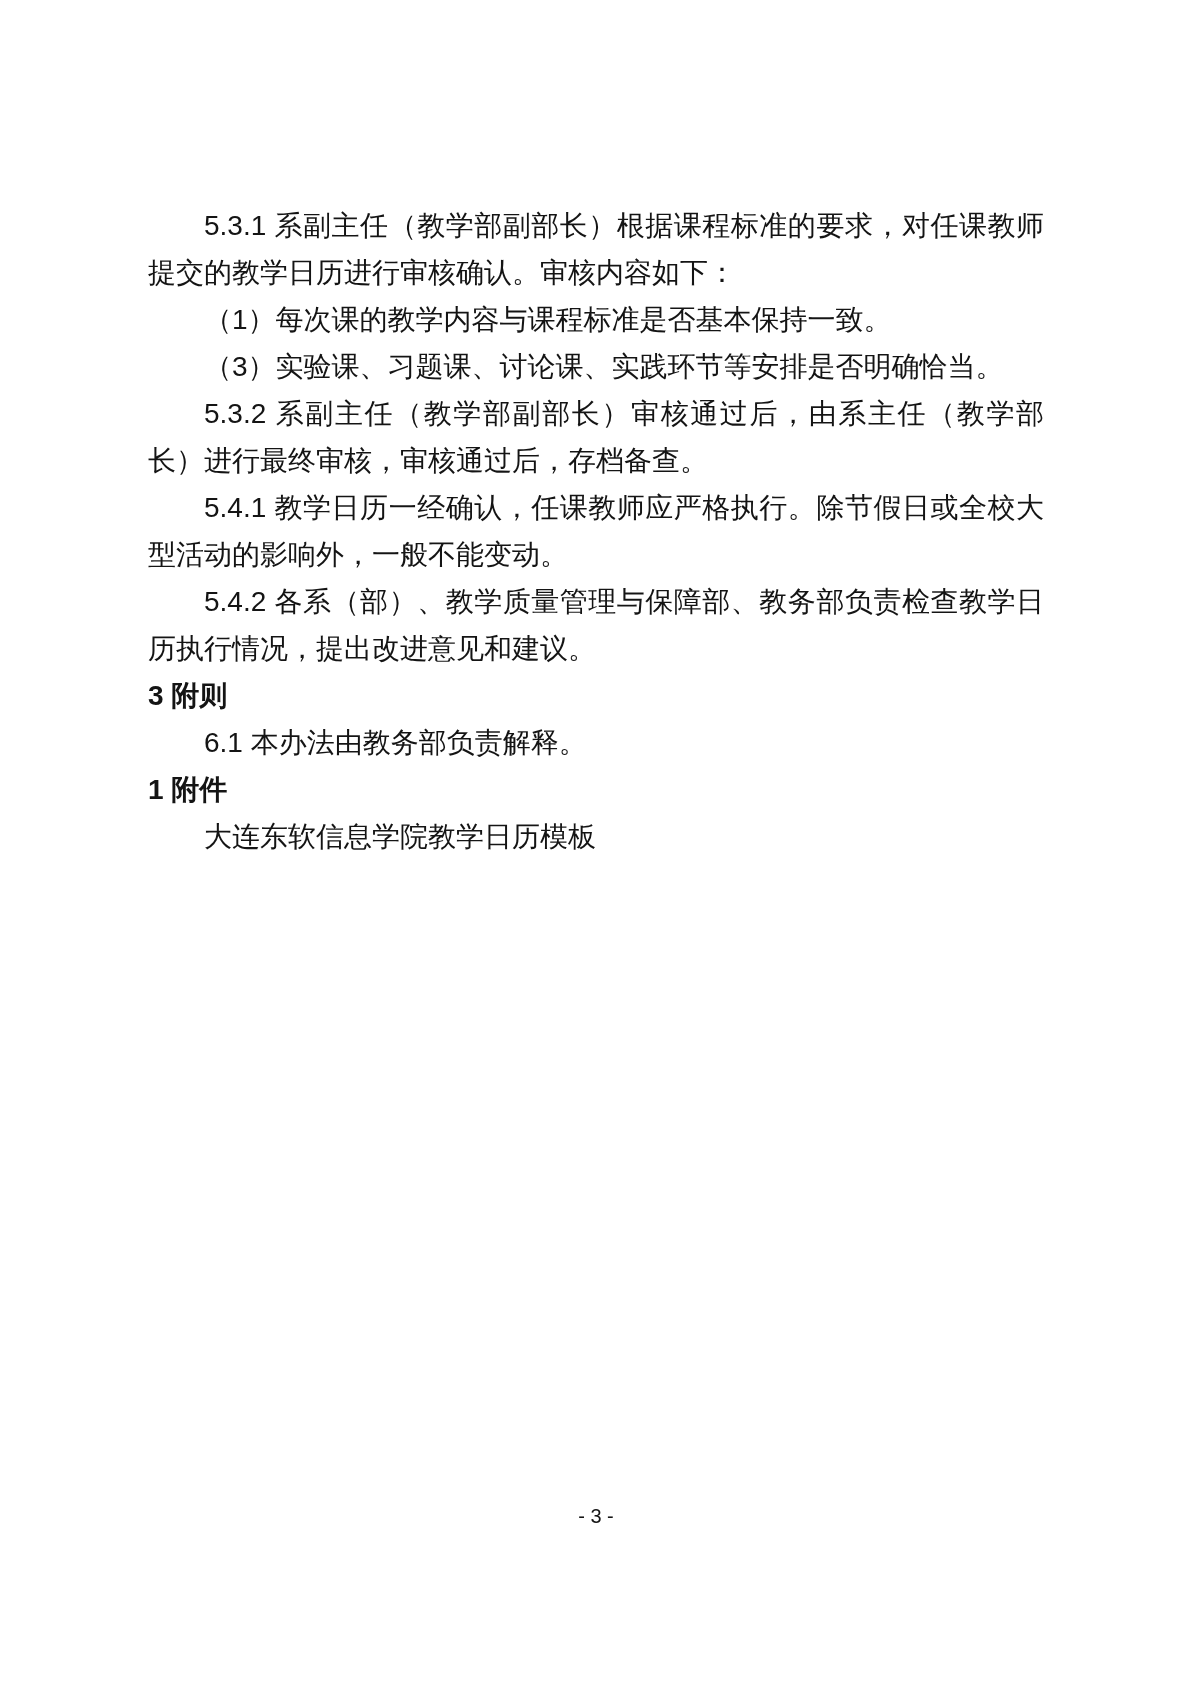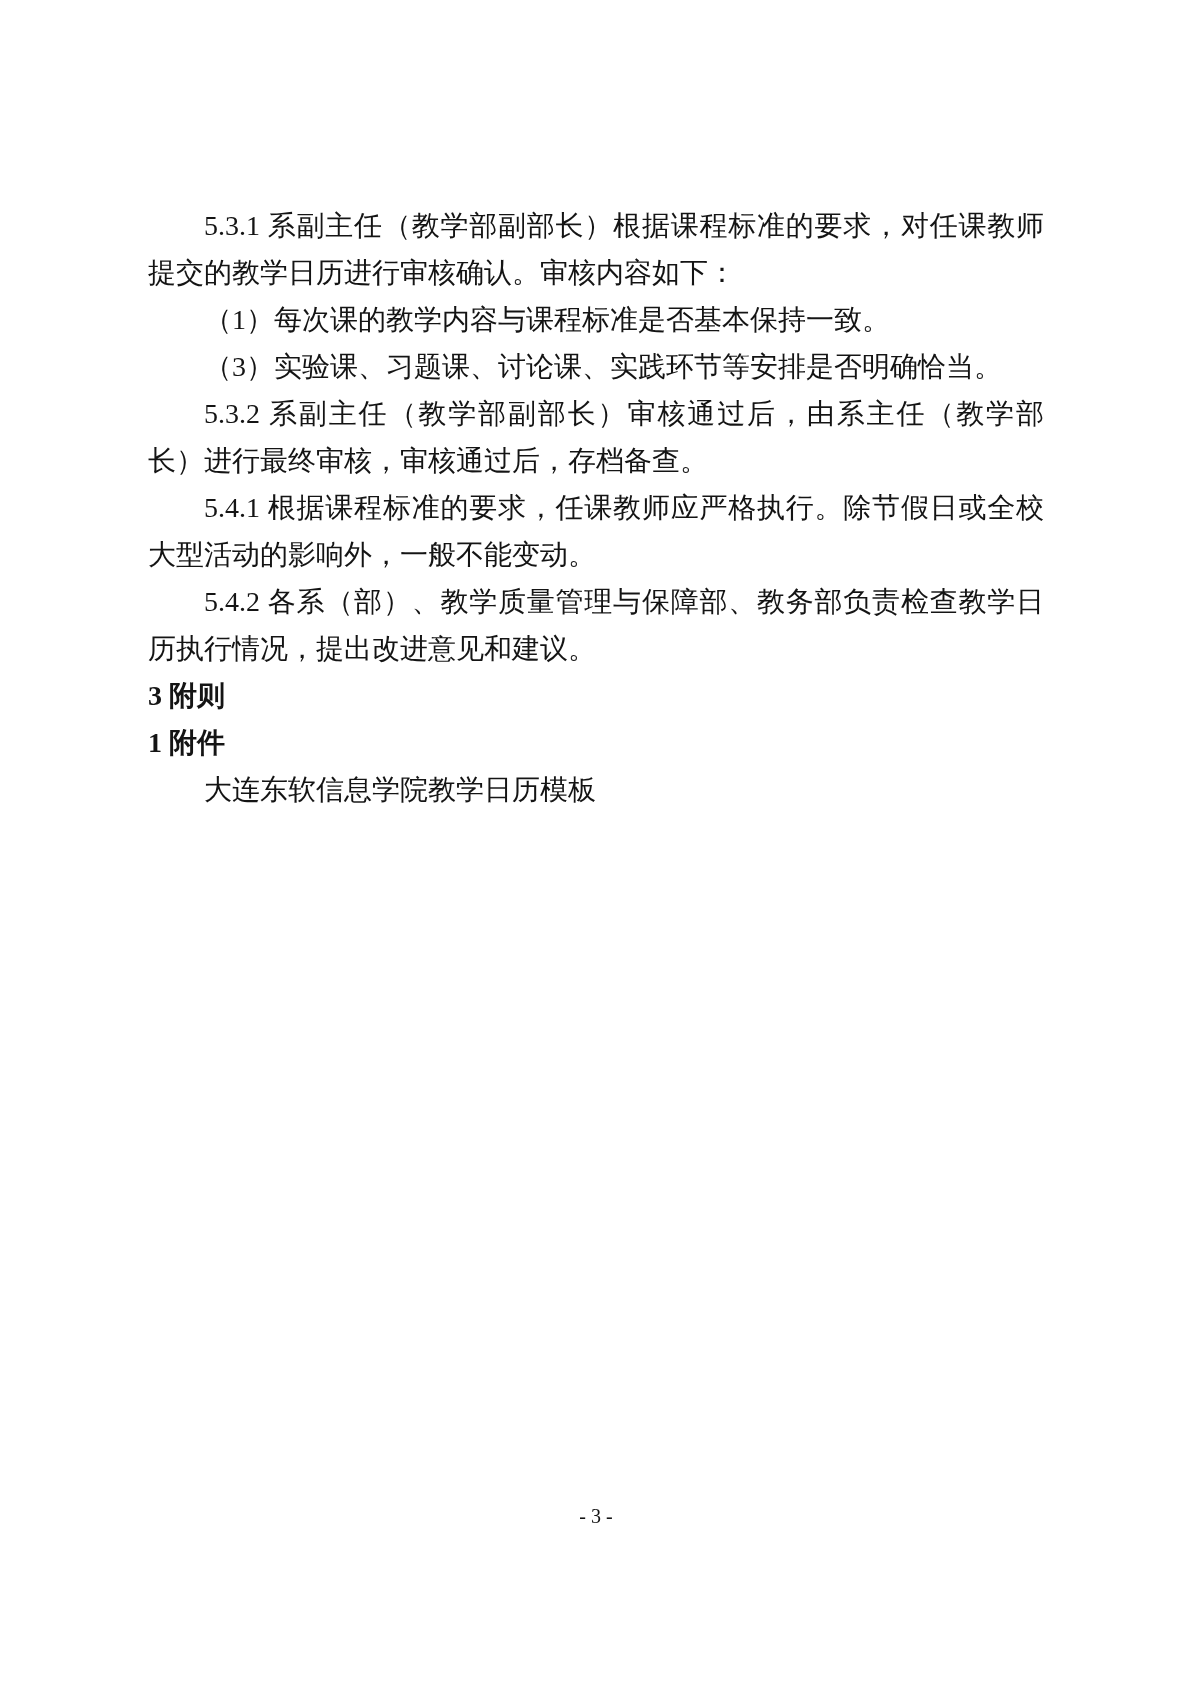--- a/index.html
+++ b/index.html
@@ -5,21 +5,21 @@
   html, body {
     margin: 0;
     padding: 0;
     background: #ffffff;
   }
   .page {
     position: relative;
     width: 1054px;
     height: 1684px;
     background: #ffffff;
-    font-family: Liberation Serif, serif;
+    font-family: Liberation Sans, sans-serif;
     color: #141414;
     overflow: hidden;
   }
   .content {
     position: absolute;
     left: 148px;
     top: 202px;
     width: 896px;
   }
   .content p {
@@ -56,21 +56,22 @@
 </style>
 </head>
 <body>
 
 <div class="page">
   <div class="content">
     <p class="para">5.3.1 系副主任（教学部副部长）根据课程标准的要求，对任课教师提交的教学日历进行审核确认。审核内容如下：</p>
     <p class="para">（1）每次课的教学内容与课程标准是否基本保持一致。</p>
     <p class="para">（3）实验课、习题课、讨论课、实践环节等安排是否明确恰当。</p>
     <p class="para">5.3.2 系副主任（教学部副部长）审核通过后，由系主任（教学部长）进行最终审核，审核通过后，存档备查。</p>
-    <p class="para">5.4.1 根据课程标准的要求，任课教师应严格执行。除节假日或全校大型活动的影响外，一般不能变动。</p>
+    <p class="para">5.4.1 教学日历一经确认，任课教师应严格执行。除节假日或全校大型活动的影响外，一般不能变动。</p>
     <p class="para">5.4.2 各系（部）、教学质量管理与保障部、教务部负责检查教学日历执行情况，提出改进意见和建议。</p>
     <p class="h-top">3 附则</p>
+    <p class="para">6.1 本办法由教务部负责解释。</p>
     <p class="h-top">1 附件</p>
     <p class="para">大连东软信息学院教学日历模板</p>
   </div>
 
   <div class="footer">- 3 -</div>
 </div>
 
 </body></html>

